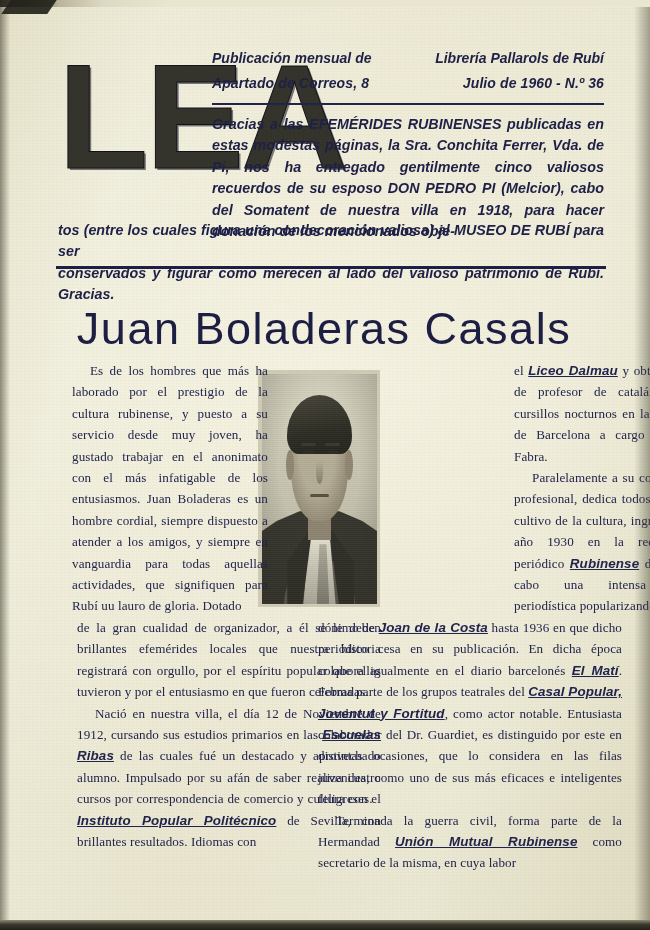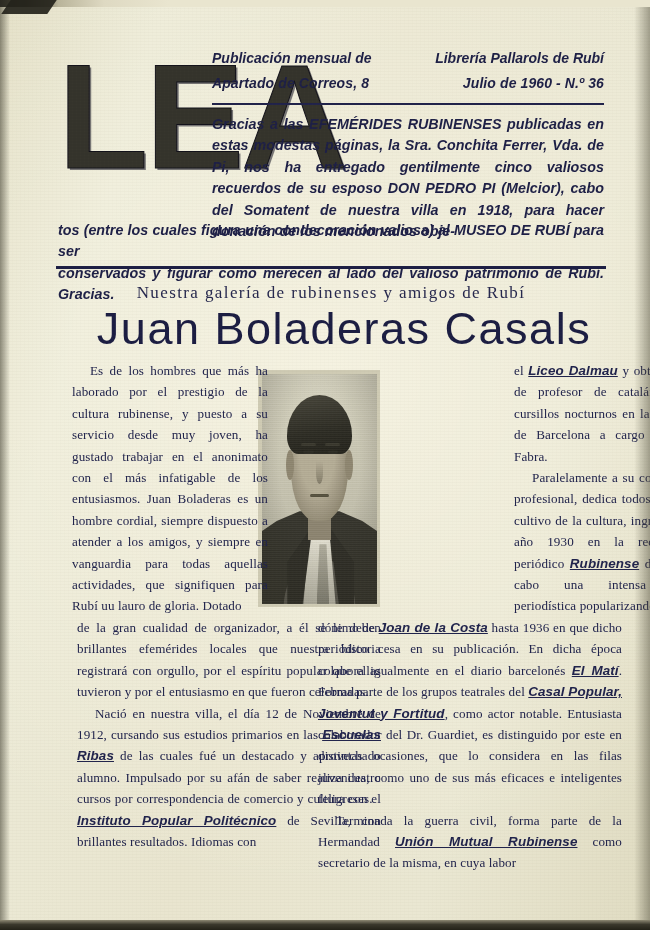--- a/index.html
+++ b/index.html
@@ -81,21 +81,21 @@
   .rule-main{position:absolute;left:56px;top:266px;width:550px;height:0;
     border-top:3px solid #1c1e44;}
 
   
   .kicker{
     position:absolute;left:56px;top:283px;width:550px;text-align:center;
     font-family:"Liberation Serif",serif;
     font-size:17px;letter-spacing:1.4px;color:#26284e;
   }
   .headline{
-    position:absolute;left:58px;top:304px;width:572px;text-align:center;
+    position:absolute;left:38px;top:304px;width:572px;text-align:center;
     font-family:"Liberation Sans",sans-serif;
     font-weight:300;
     font-size:45px;line-height:50px;
     letter-spacing:1.5px;
     color:#1b1d42;
     white-space:nowrap;
   }
 
   
   .article{position:absolute;left:72px;top:360px;width:550px;height:515px;}
@@ -188,21 +188,20 @@
     </div>
 
     <div class="mast-wide">
       <div>tos (entre los cuales figura una condecoración valiosa) al MUSEO DE RUBÍ para ser</div>
       <div>conservados y figurar como merecen al lado del valioso patrimonio de Rubí. Gracias.</div>
     </div>
   </div>
 
   <div class="rule-main"></div>
 
-  <div class="kicker">Nuestra  galería  de  rubinenses  y  amigos  de  Rubí</div>
   <div class="headline">Juan  Boladeras  Casals</div>
 
   <div class="photo">
     <div class="photo-inner">
       <div class="p-suit"></div>
       <div class="p-shirt"></div>
       <div class="p-tie"></div>
       <div class="p-lapelL"></div>
       <div class="p-lapelR"></div>
       <div class="p-neck"></div>

